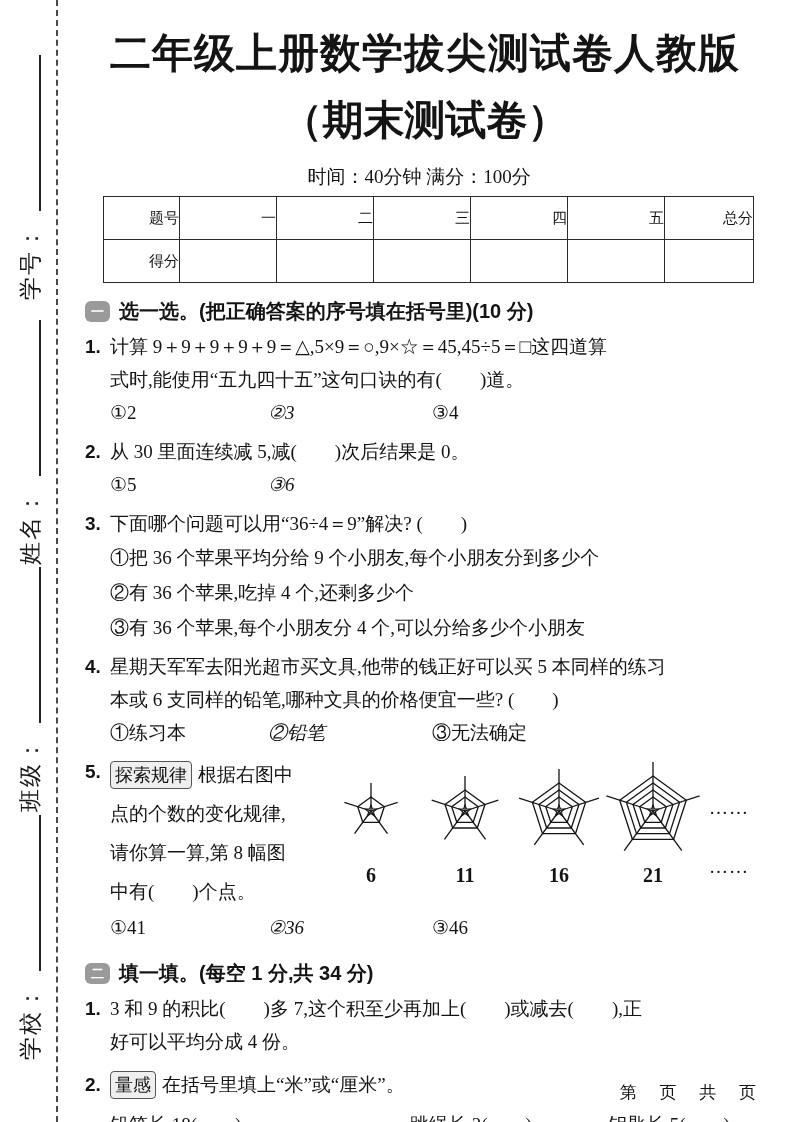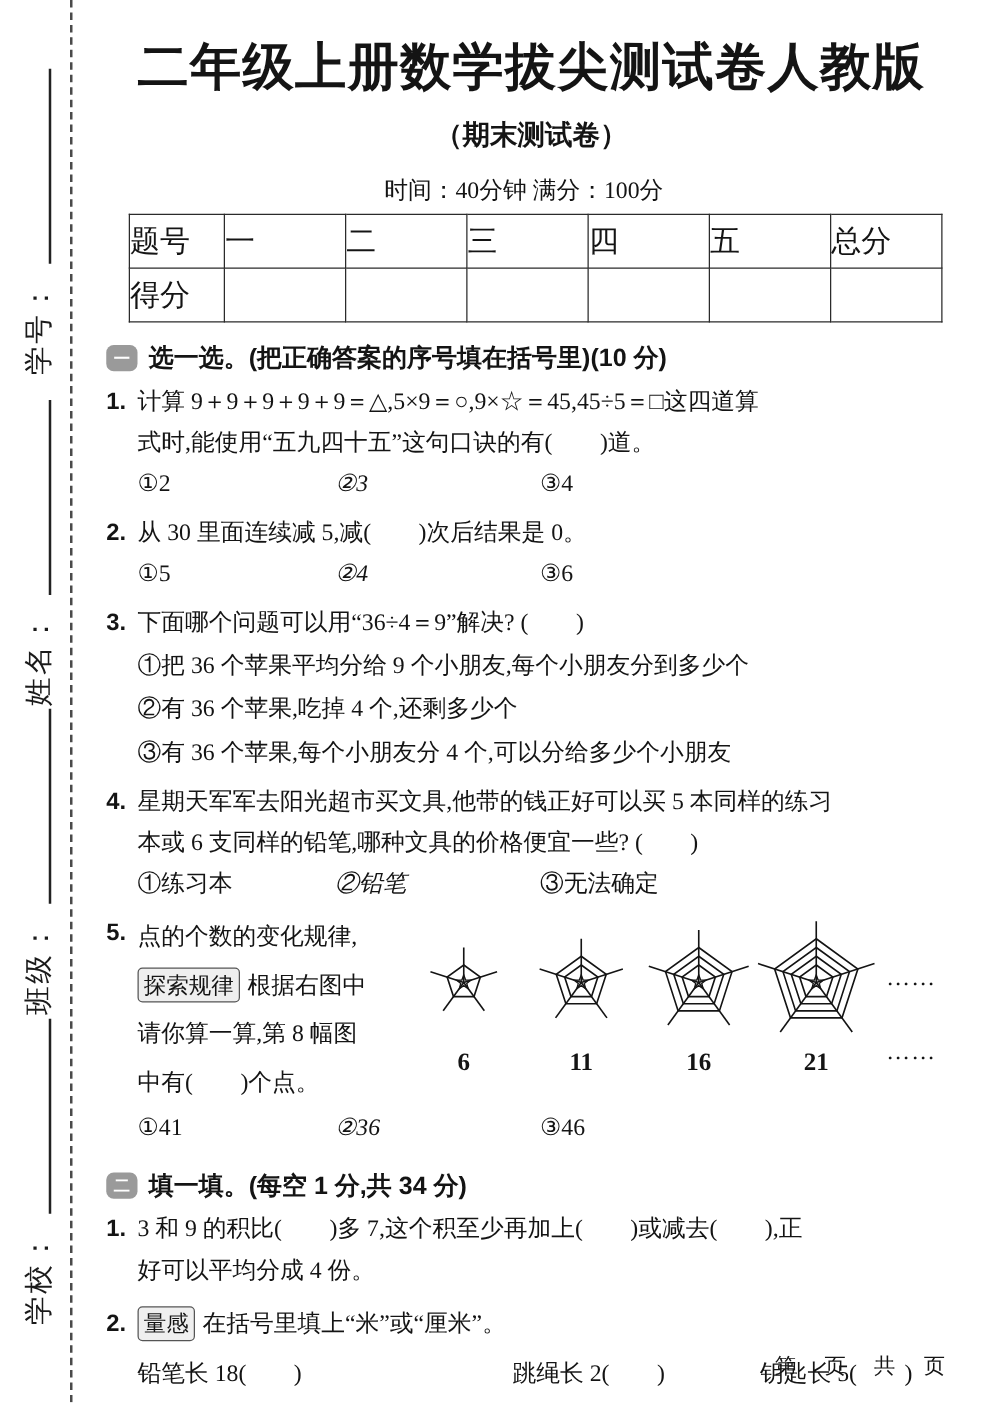--- a/index.html
+++ b/index.html
@@ -29,34 +29,34 @@
   
   #main{position:absolute;left:85px;top:0;width:680px;}
   .title{
     margin-top:26px;text-align:center;
     font-family:"Liberation Sans","DejaVu Sans",sans-serif;
     font-weight:800;font-size:41px;letter-spacing:1px;white-space:nowrap;
   }
   .subtitle{
     margin-top:12px;text-align:center;
     font-family:"Liberation Sans","DejaVu Sans",sans-serif;
-    font-weight:800;font-size:22px;
+    font-weight:800;font-size:41px;
   }
   .meta{
     margin-top:16px;text-align:center;padding-right:12px;
     font-family:Liberation Serif, serif;
     font-size:19px;font-weight:500;
   }
   table.score{
     border-collapse:collapse;margin:6px 0 0 18px;
     width:651px;table-layout:fixed;
   }
   table.score td{
-    border:1.6px solid #2b2b2b;height:42px;text-align:left;
-    font-size:24px;padding:0;
+    border:1.6px solid #2b2b2b;height:42px;text-align:right;
+    font-size:15px;padding:0;
   }
   td.c0{width:75px;} td.c6{width:88px;border-radius:15px;}
   
   .sec-head{
     display:flex;align-items:center;gap:9px;margin-top:15px;
     font-family:"Liberation Sans","DejaVu Sans",sans-serif;
     font-weight:800;font-size:20px;
   }
   .sec-icon{
     width:25px;height:21px;border-radius:6px;background:#9a9a9a;
@@ -170,21 +170,20 @@
     </div>
 
     <div class="q">
       <div class="qnum">2.</div>
       <div class="qbody">
         <div>从 30 里面连续减 5,减(　　)次后结果是 0。</div>
       </div>
     </div>
     <div class="opts">
       <span>①5</span>
-      <span>②4</span>
       <span>③6</span>
     </div>
 
     <div class="q">
       <div class="qnum">3.</div>
       <div class="qbody">
         <div>下面哪个问题可以用“36÷4＝9”解决? (　　)</div>
         <div style="line-height:35px">①把 36 个苹果平均分给 9 个小朋友,每个小朋友分到多少个</div>
         <div style="line-height:35px">②有 36 个苹果,吃掉 4 个,还剩多少个</div>
         <div style="line-height:35px">③有 36 个苹果,每个小朋友分 4 个,可以分给多少个小朋友</div>
@@ -202,22 +201,22 @@
       <span>①练习本</span>
       <span>②铅笔</span>
       <span>③无法确定</span>
     </div>
 
     <div class="q">
       <div class="qnum">5.</div>
       <div class="qbody">
         <div class="q5wrap">
           <div class="q5text">
+            <div><span class="badge">探索规律</span><span>根据右图中</span></div>
             <div>点的个数的变化规律,</div>
-            <div><span class="badge">探索规律</span><span>根据右图中</span></div>
             <div>请你算一算,第 8 幅图</div>
             <div>中有(　　)个点。</div>
           </div>
           <div class="figrow">
             <div class="figcol">
               <div class="figsvg">
                   <svg width="94" height="100" viewBox="0 0 94 100">
                     <line x1="47" y1="50" x2="47" y2="22" stroke="#141414" stroke-width="1.3"></line>
                     <line x1="47" y1="50" x2="73.6295824562643" y2="41.347524157501475" stroke="#141414" stroke-width="1.3"></line>
                     <line x1="47" y1="50" x2="63.45798706418925" y2="72.65247584249853" stroke="#141414" stroke-width="1.3"></line>

